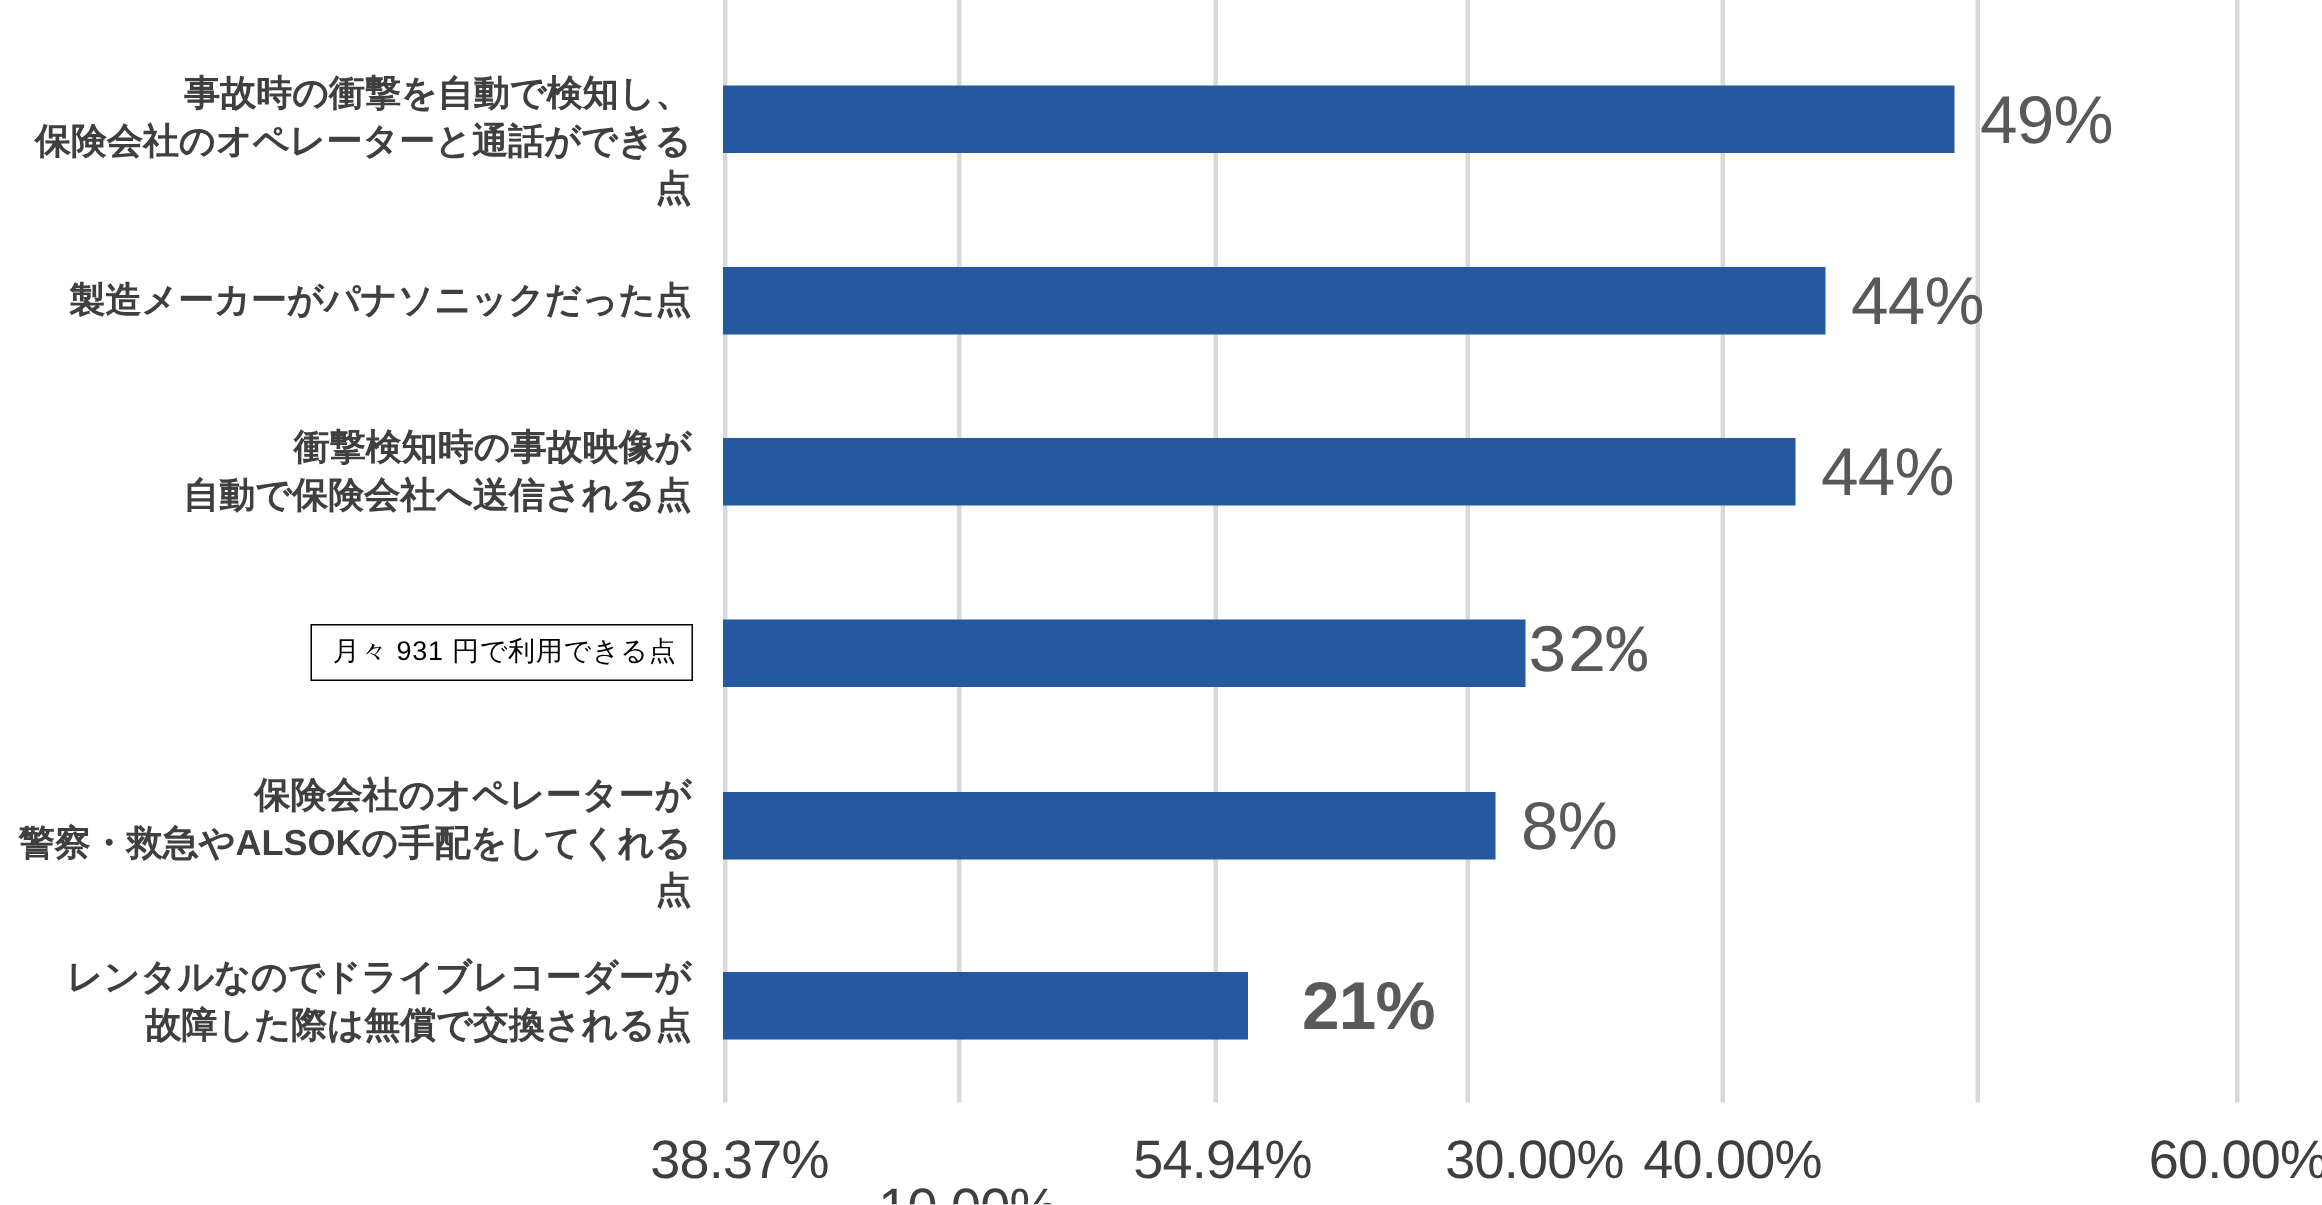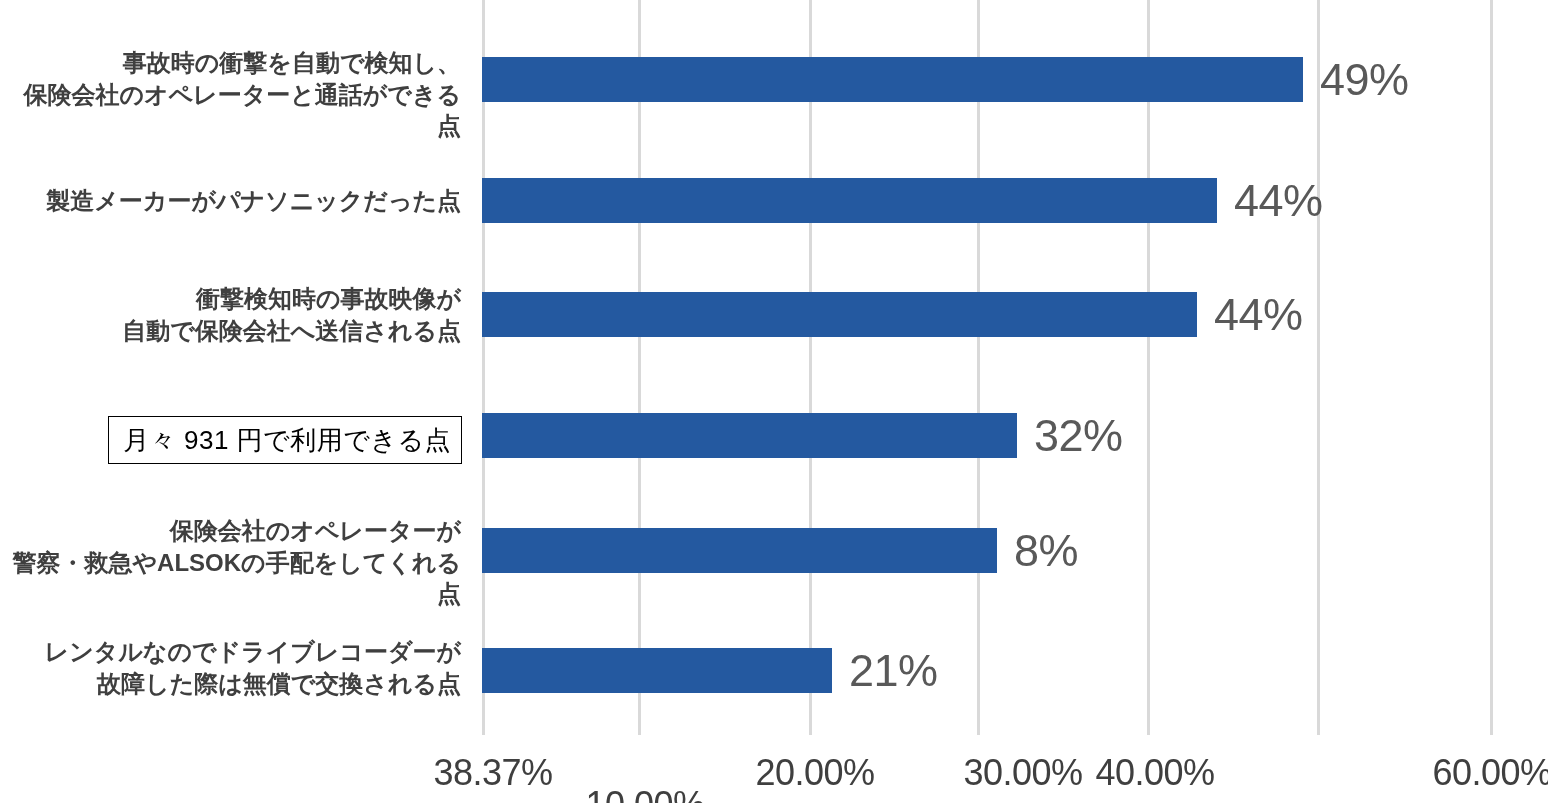--- a/index.html
+++ b/index.html
@@ -71,21 +71,21 @@
     color: #3f3f3f;
     line-height: 1.32;
     white-space: pre-line;
     letter-spacing: 0px;
   }
   .cat-label.highlight {
     background: #ffffff;
     border: 1px solid #000000;
     font-weight: 400;
     color: #000000;
-    font-size: 26px;
+    font-size: 18px;
     padding: 6px 10px 6px 14px;
     right: 1086px;
     letter-spacing: 0.5px;
   }
 
   
   .tick-label {
     position: absolute;
     top: 752px;
     transform: translateX(-50%);
@@ -119,45 +119,45 @@
       <div class="bar-value" style="left:752px;">44%</div>
     </div>
 
     <div class="bar-row" style="top:292px;">
       <div class="bar" style="width:715px;"></div>
       <div class="bar-value" style="left:732px;">44%</div>
     </div>
 
     <div class="bar-row" style="top:413px;">
       <div class="bar" style="width:535px;"></div>
-      <div class="bar-value" style="left:552px;">32%</div>
+      <div class="bar-value" style="left:536px;font-family:Liberation Mono, monospace;">32%</div>
     </div>
 
     <div class="bar-row" style="top:528px;">
       <div class="bar" style="width:515px;"></div>
       <div class="bar-value" style="left:532px;">8%</div>
     </div>
 
     <div class="bar-row" style="top:648px;">
       <div class="bar" style="width:350px;"></div>
-      <div class="bar-value" style="left:367px;">21%</div>
+      <div class="bar-value" style="left:386px;font-weight:bold;">21%</div>
     </div>
   </div>
 
   <div class="cat-label" style="top:47px;">事故時の衝撃を自動で検知し、
 保険会社のオペレーターと通話ができる点</div>
   <div class="cat-label" style="top:185px;">製造メーカーがパナソニックだった点</div>
   <div class="cat-label" style="top:283px;">衝撃検知時の事故映像が
 自動で保険会社へ送信される点</div>
   <div class="cat-label highlight" style="top:416px;">月々 931 円で利用できる点</div>
   <div class="cat-label" style="top:636px;">レンタルなのでドライブレコーダーが
 故障した際は無償で交換される点</div>
   <div class="cat-label" style="top:515px;">保険会社のオペレーターが
 警察・救急やALSOKの手配をしてくれる点</div>
 
   <div class="tick-label" style="left:493px;">38.37%</div>
   <div class="tick-label" style="left:645px;margin-top:32px;">10.00%</div>
-  <div class="tick-label" style="left:815px;">20.00%</div>
+  <div class="tick-label" style="left:815px;">54.94%</div>
   <div class="tick-label" style="left:1023px;text-align:right;">30.00%</div>
   <div class="tick-label" style="left:1155px;text-align:center;">40.00%</div>
   <div class="tick-label" style="left:1492px;">60.00%</div>
 
 </div>
 
 </body></html>

